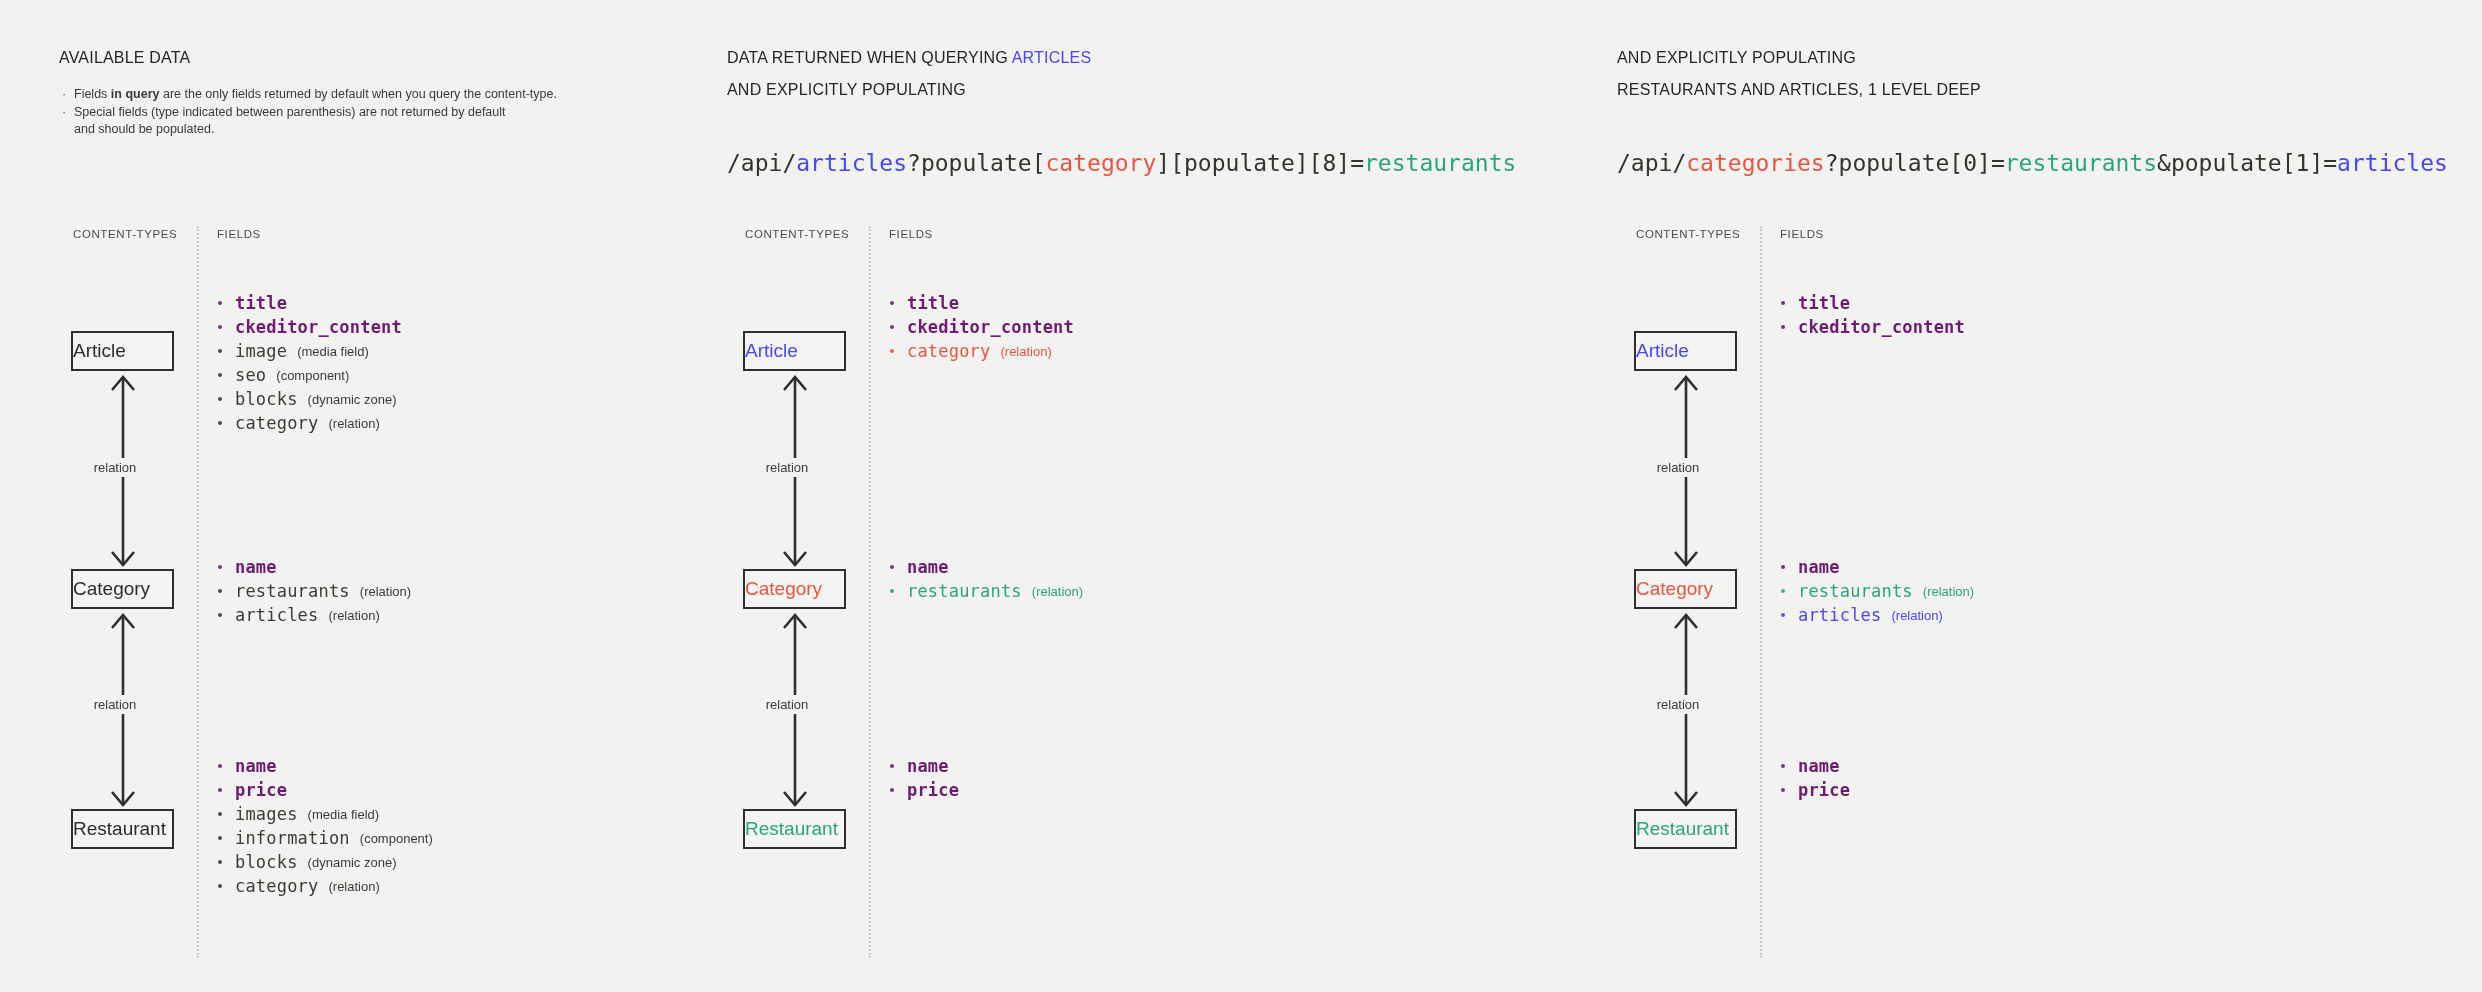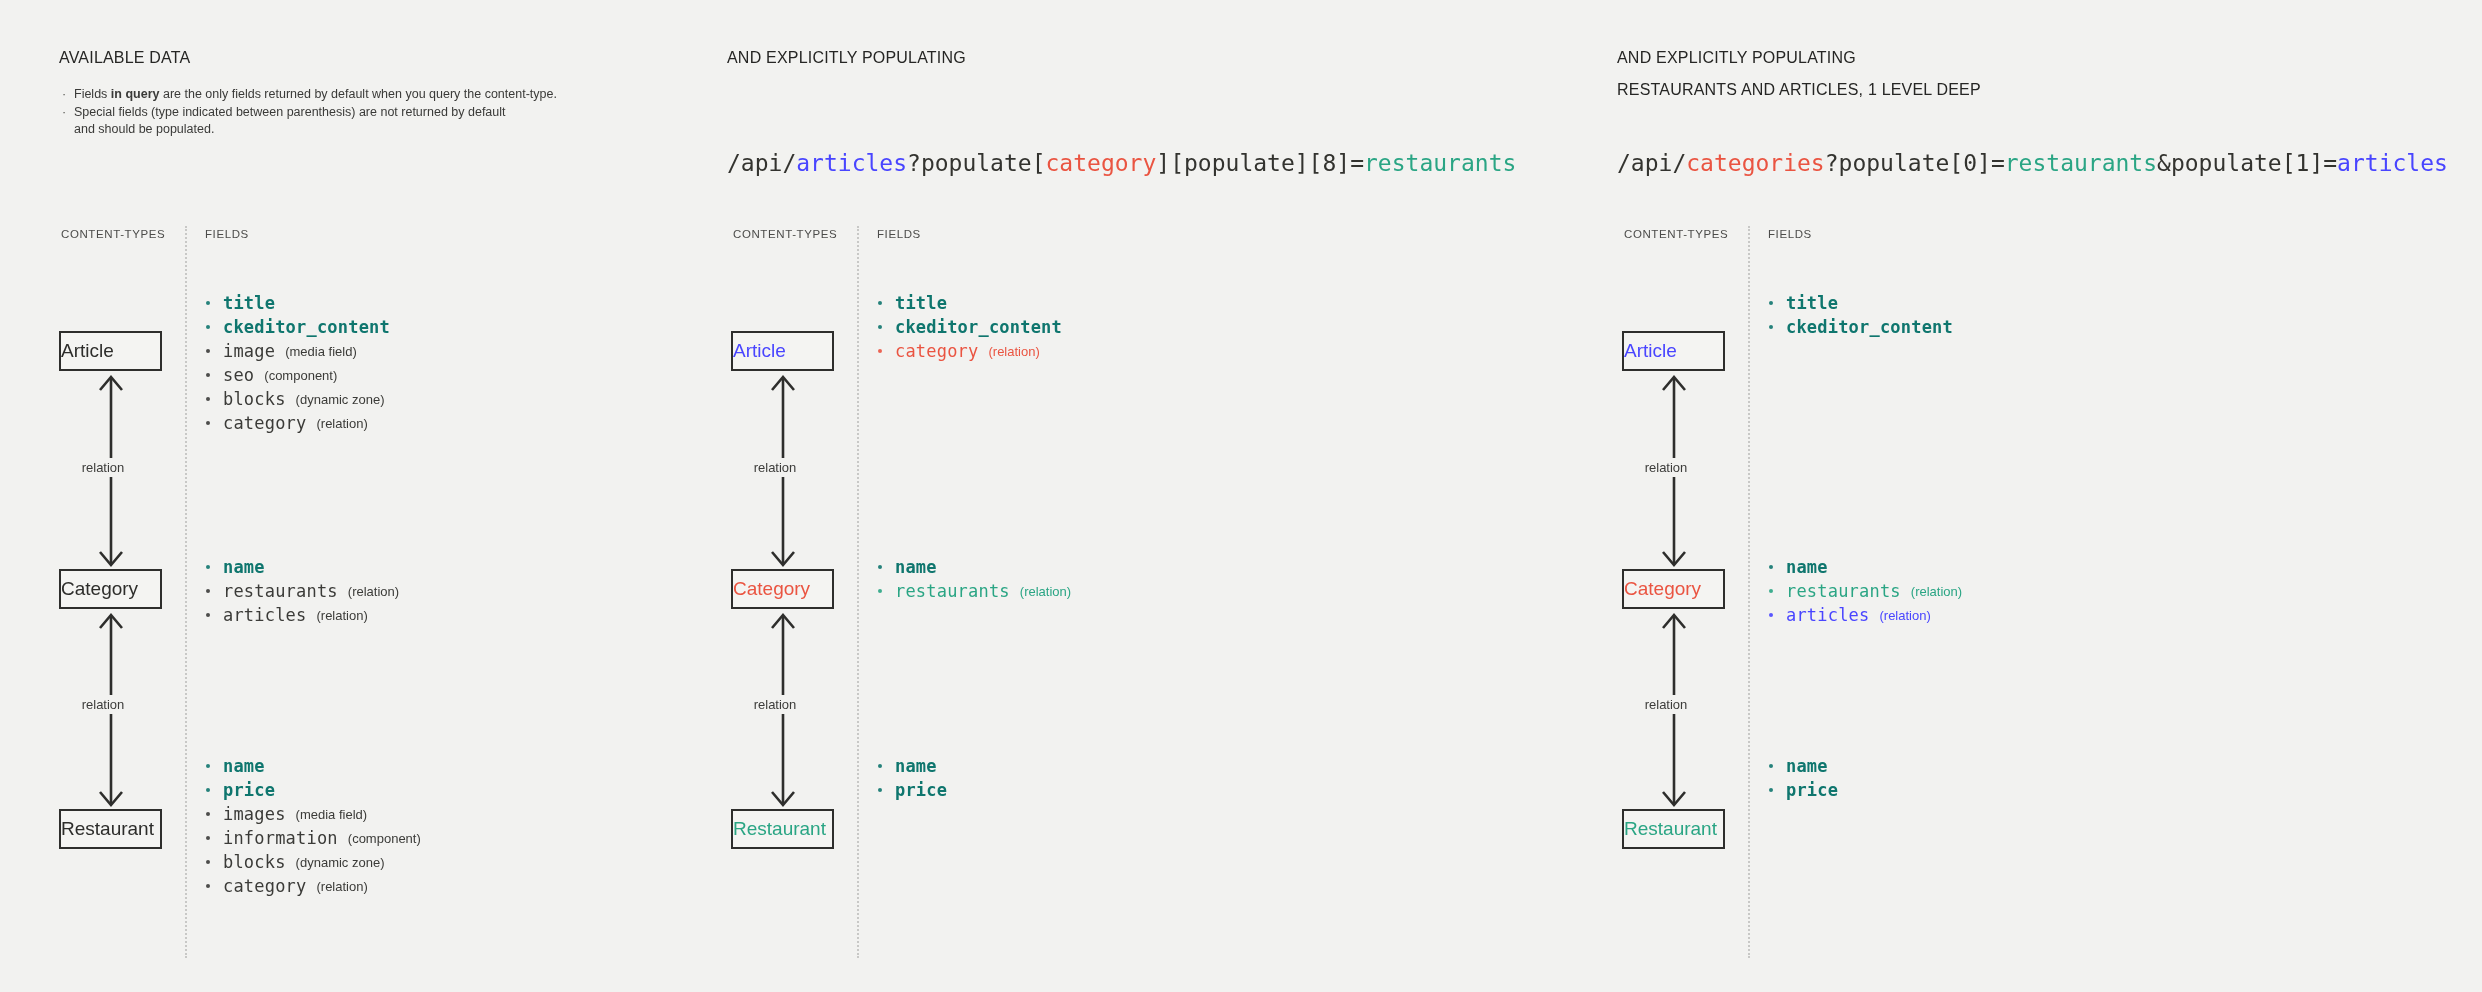--- a/index.html
+++ b/index.html
@@ -28,21 +28,21 @@
   .nindent{margin-left:12px;}
   .code{
     position:absolute;top:150px;white-space:nowrap;
     font-family:"DejaVu Sans Mono","Liberation Mono",monospace;
     font-size:23px;color:#33332f;
   }
   .code .seg-blue{color:var(--blue);}
   .code .seg-red{color:var(--red);}
   .code .seg-teal{color:var(--teal);}
   
-  .diag{position:absolute;top:226px;width:560px;height:745px;}
+  .diag{position:absolute;top:226px;width:560px;height:745px;margin-left:12px;}
   .dotline{position:absolute;left:126px;top:0;height:732px;width:0;border-left:2px dotted #c8c8c6;}
   .chead{position:absolute;top:2px;font-size:11.5px;letter-spacing:.6px;color:#4c4c4a;white-space:nowrap;}
   .chead.ct{left:2px;}
   .chead.fl{left:146px;}
   .ebox{
     position:absolute;left:0;width:99px;height:36px;
     border:2.5px solid var(--line);background:#f4f4f2;
     display:flex;align-items:center;justify-content:flex-start;
     font-size:19px;color:#2d2d2b;
   }
@@ -55,21 +55,21 @@
     background:var(--bg);padding:2px 4px;font-size:13px;color:#3c3c3a;
   }
   .fgroup{position:absolute;left:146px;}
   .frow{
     display:flex;align-items:center;height:24px;white-space:nowrap;
     font-family:"DejaVu Sans Mono","Liberation Mono",monospace;
     font-size:17px;color:var(--ink2);
   }
   .dot{width:4px;height:4px;border-radius:50%;background:currentColor;margin:0 13px 0 1px;flex:none;opacity:.9;}
   .fname{letter-spacing:.2px;}
-  .frow.fb{font-weight:bold;color:#0f766e;}
+  .frow.fb{font-weight:bold;color:#701a75;}
   .ftype{font-family:"Liberation Sans",sans-serif;font-size:13px;margin-left:10px;color:inherit;}
   .frow.c-red{color:var(--red);}
   .frow.c-teal{color:var(--teal);}
   .frow.c-blue{color:var(--blue);}
 </style>
 </head>
 <body>
 
 <div class="hdr" style="left:59px">
   <div class="title">AVAILABLE DATA</div>
@@ -83,20 +83,21 @@
     <span class="nb">·</span>
     <span>Special fields (type indicated between parenthesis) are not returned by default</span>
   </div>
   <div class="nline">
     <span class="nindent">and should be populated.</span>
   </div>
 </div>
 
 <div class="hdr" style="left:727px">
   <div class="title">
+    <div><span>DATA RETURNED WHEN QUERYING </span><span class="acc-blue">ARTICLES</span></div>
     <div>AND EXPLICITLY POPULATING</div>
   </div>
 </div>
 <div class="code" style="left:727px"><span>/api/</span><span class="seg-blue">articles</span><span>?populate[</span><span class="seg-red">category</span><span>][populate][8]=</span><span class="seg-teal">restaurants</span></div>
 
 <div class="hdr" style="left:1617px">
   <div class="title">
     <div>AND EXPLICITLY POPULATING</div>
     <div>RESTAURANTS AND ARTICLES, 1 LEVEL DEEP</div>
   </div>

